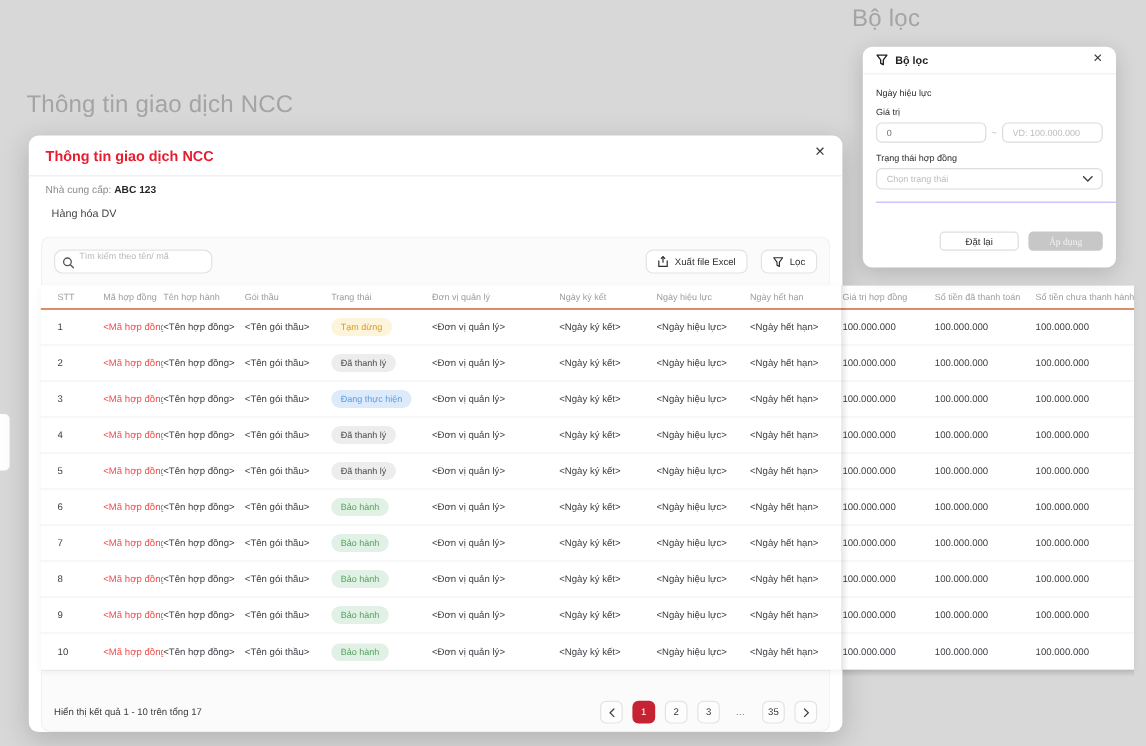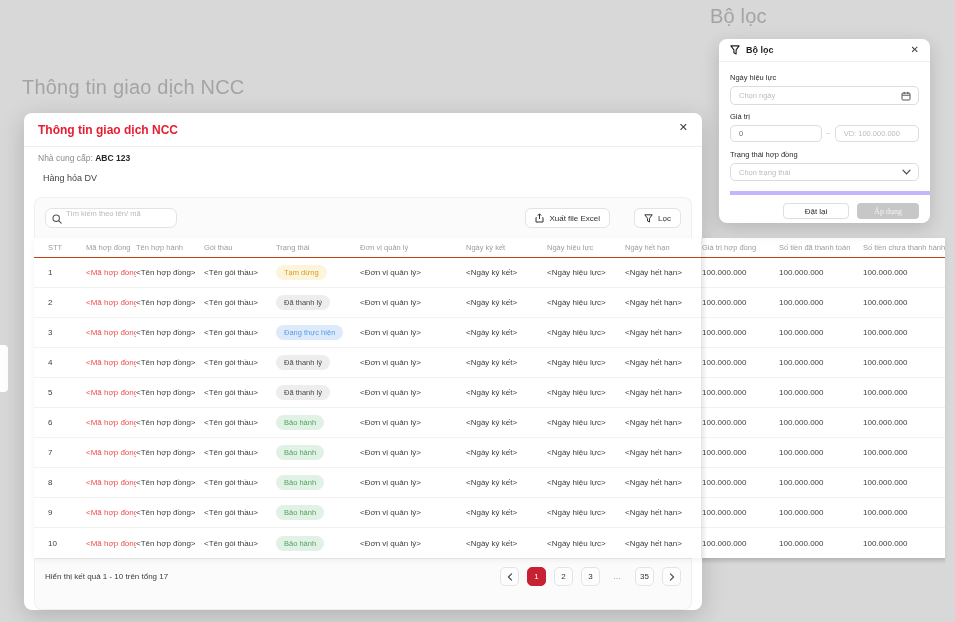--- a/index.html
+++ b/index.html
@@ -28,21 +28,21 @@
   
   .toolbar { position:absolute; left:10px; top:84px; width:658px; height:41px; background:#fbfbfb;
              border:1px solid #f0f0f0; border-bottom:none; border-radius:8px 8px 0 0;
              display:flex; align-items:center; padding:0 10px; }
   .search-box { position:relative; width:132px; height:20px; background:#fff; border:1px solid #e3e3e3;
                 border-radius:7px; display:flex; align-items:flex-start; padding-left:20px; }
   .search-box svg { position:absolute; left:6px; top:4.5px; }
   .search-box input { border:none; outline:none; width:104px; font-size:7.5px; color:#333; background:transparent;
                       font-family:inherit; }
   .search-box input::placeholder { color:#b9b9b9; }
-  .toolbar-right { margin-left:auto; display:flex; gap:24px; }
+  .toolbar-right { margin-left:auto; display:flex; gap:11px; }
   .tool-btn { height:20px; background:#fff; border:1px solid #e3e3e3; border-radius:6px; display:flex;
               align-items:center; gap:5px; padding:0 9px; font-size:8px; color:#2f2f2f; cursor:pointer; white-space:nowrap; }
 
   
   .table-layer { position:absolute; left:34px; top:238px; width:911px; height:320px; background:#fff; z-index:3;
                  box-shadow:0 2px 6px rgba(0,0,0,.06); }
   .trow { display:grid; grid-template-columns:38px 50px 68px 72px 84px 106px 81px 78px 77px 77px 84px 82px;
           padding-left:14px; align-items:center; }
   .thead { height:20px; border-bottom:1px solid #c2410c; }
   .th { font-size:7.5px; color:#9a9da1; white-space:nowrap; overflow:hidden; }
@@ -56,21 +56,21 @@
   .badge.info    { background:var(--status-info-bg);    color:var(--status-info-text); }
   .badge.success { background:var(--status-success-bg); color:var(--status-success-text); }
   .modal-edge-shadow { position:absolute; left:701px; top:238px; width:6px; height:320px; z-index:4;
                        background:linear-gradient(to right, rgba(0,0,0,.10), rgba(0,0,0,0)); }
   .sheet-bottom-shadow { position:absolute; left:702px; top:558px; width:243px; height:6px; z-index:2;
                          background:linear-gradient(to bottom, rgba(0,0,0,.12), rgba(0,0,0,0)); }
 
   
   .modal-footer { position:absolute; left:10px; top:445px; width:658px; height:52px; background:#fbfbfb;
                   border:1px solid #f0f0f0; border-top:1px solid #ececec; border-radius:0 0 8px 8px;
-                  display:flex; align-items:flex-start; padding:8px 10px 0 10px; }
+                  display:flex; align-items:flex-start; padding:25px 10px 0 10px; }
   .footer-summary { font-size:8px; color:#3c3c3c; margin-top:5px; }
   .pagination { margin-left:auto; display:flex; gap:8px; align-items:center; }
   .page-btn { width:19px; height:19px; border:1px solid #e4e4e4; background:#fdfdfd; border-radius:5px;
               font-size:8px; color:#333; display:flex; align-items:center; justify-content:center;
               cursor:pointer; font-family:inherit; }
   .page-btn.active { background:var(--active-page-red); border-color:var(--active-page-red); color:#fff; }
   .page-btn.ellipsis { border:none; background:transparent; color:#777; letter-spacing:1px; }
 
   
   .filter-panel { position:absolute; left:719px; top:39px; width:211px; height:184px; background:#fff;
@@ -88,21 +88,21 @@
   .fp-input input::placeholder { color:#bcbcbc; }
   .fp-input svg { position:absolute; right:7px; }
   .value-row { display:flex; align-items:center; }
   .value-row .fp-input { height:17px; }
   .value-row .from { width:92px; }
   .value-row .to { flex:1; }
   .value-sep { color:#bdbdbd; font-size:8px; margin:0 4px; }
   .fp-select { position:relative; height:18px; border:1px solid #dcdcdc; border-radius:5px; display:flex;
                align-items:center; padding:0 8px; font-size:7.5px; color:#bcbcbc; cursor:pointer; }
   .fp-select svg { position:absolute; right:7px; }
-  .fp-footer { margin-top:10px; border-top:4px solid #c4b5fd; padding:8px 11px; display:flex; justify-content:flex-end; gap:8px;margin-left:11px; }
+  .fp-footer { margin-top:10px; border-top:1px solid #c4b5fd; padding:24px 11px; display:flex; justify-content:flex-end; gap:8px;margin-left:11px; }
   .btn-reset { width:66px; height:16px; background:#fff; border:1px solid #dedede; border-radius:4px;
                font-size:8px; color:#2d2d2d; cursor:pointer; font-family:inherit; }
   .btn-apply { width:62px; height:16px; background:#c7c7c7; border:none; border-radius:4px;
                font-size:8px; color:#f3f3f3; cursor:default; font-family:Liberation Serif, serif; }
   svg { display:block; }
 </style>
 </head>
 <body>
 
 <div class="page">
@@ -343,29 +343,20 @@
   <div class="filter-panel">
     <div class="fp-header">
       <svg width="10" height="10" viewBox="0 0 9 9">
         <path d="M0.8 0.8 H8.2 L5.5 4.4 V8 L3.5 7 V4.4 Z" fill="none" stroke="#1f1f1f" stroke-width="1" stroke-linejoin="round"></path>
       </svg>
       <div class="fp-title">Bộ lọc</div>
       <div class="fp-close">✕</div>
     </div>
     <div class="fp-body">
       <div class="fp-label">Ngày hiệu lực</div>
-      <div class="fp-input">
-        <input placeholder="Chọn ngày" style="">
-        <svg width="10" height="10" viewBox="0 0 10 10">
-          <rect x="1" y="2" width="8" height="7" rx="1" fill="none" stroke="#555" stroke-width="1"></rect>
-          <line x1="1" y1="4.2" x2="9" y2="4.2" stroke="#555" stroke-width="1"></line>
-          <line x1="3.2" y1="1" x2="3.2" y2="3" stroke="#555" stroke-width="1"></line>
-          <line x1="6.8" y1="1" x2="6.8" y2="3" stroke="#555" stroke-width="1"></line>
-        </svg>
-      </div>
       <div class="fp-label" style="margin-top:7px;">Giá trị</div>
       <div class="value-row">
         <div class="fp-input from">
           <input value="0" style="">
         </div>
         <span class="value-sep">~</span>
         <div class="fp-input to">
           <input placeholder="VD: 100.000.000" style="">
         </div>
       </div>

